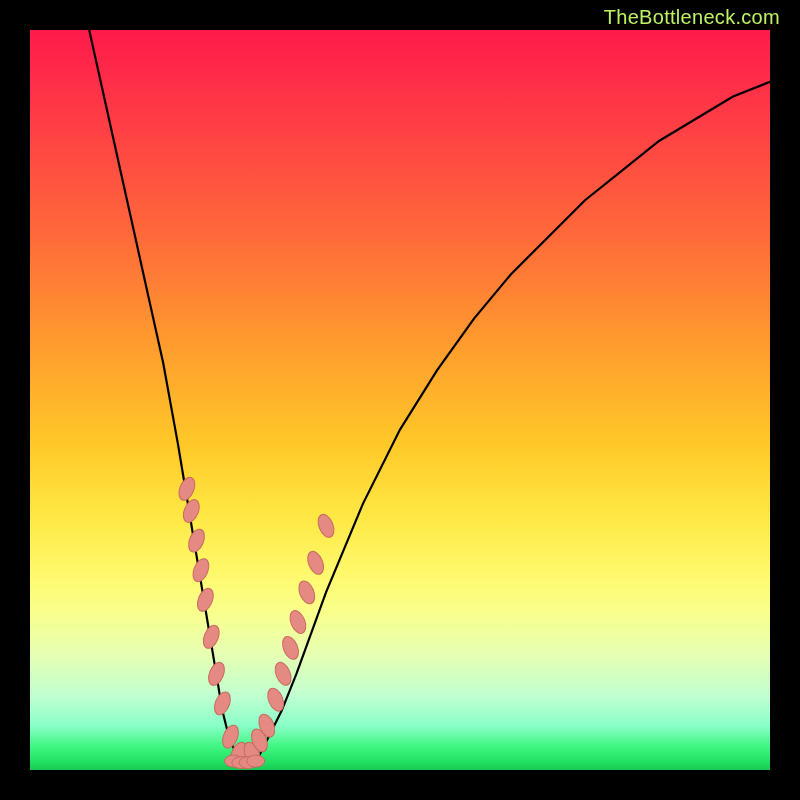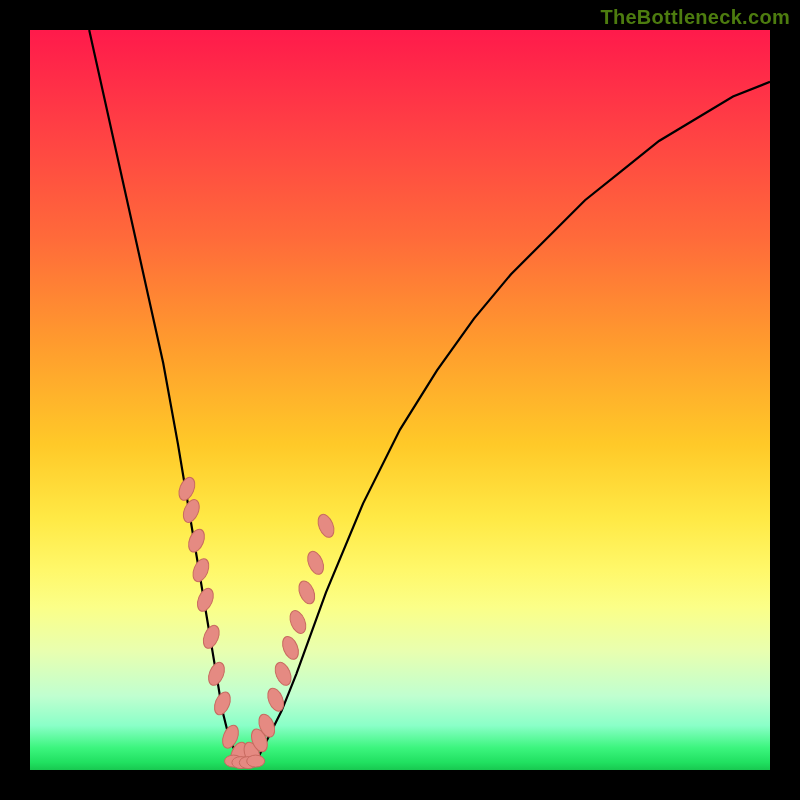--- a/index.html
+++ b/index.html
@@ -31,25 +31,25 @@
       #c0ffd0 90%,
       #8affc8 94%,
       #3cf57e 97%,
       #20e060 99%,
       #18c850 100%
     );
   }
   .watermark {
     position: absolute;
     top: 6px;
-    right: 10px;
-    color: #4d7c0f;
+    right: 20px;
+    color: #bef264;
     font-size: 20px;
     letter-spacing: 0.3px;
-    font-weight: 700;
+    font-weight: 400;
   }
   svg.overlay {
     position: absolute;
     left: 30px;
     top: 30px;
     width: 740px;
     height: 740px;
   }
 </style>
 </head>

